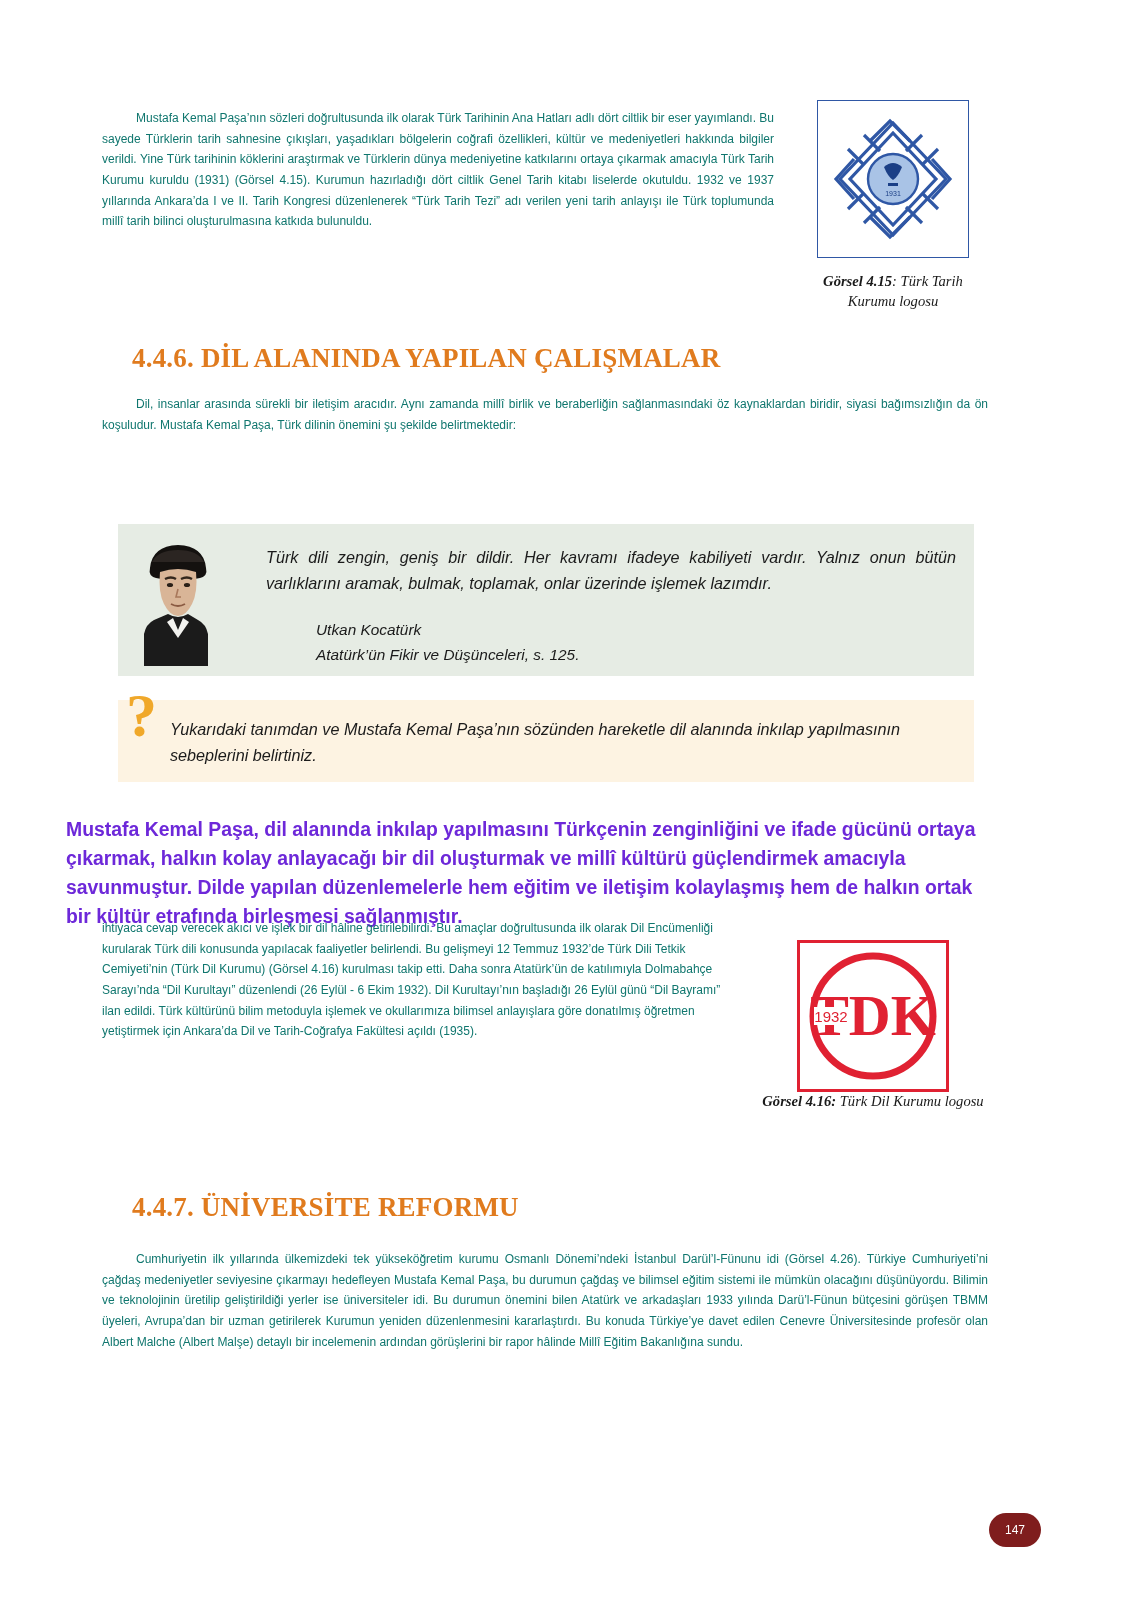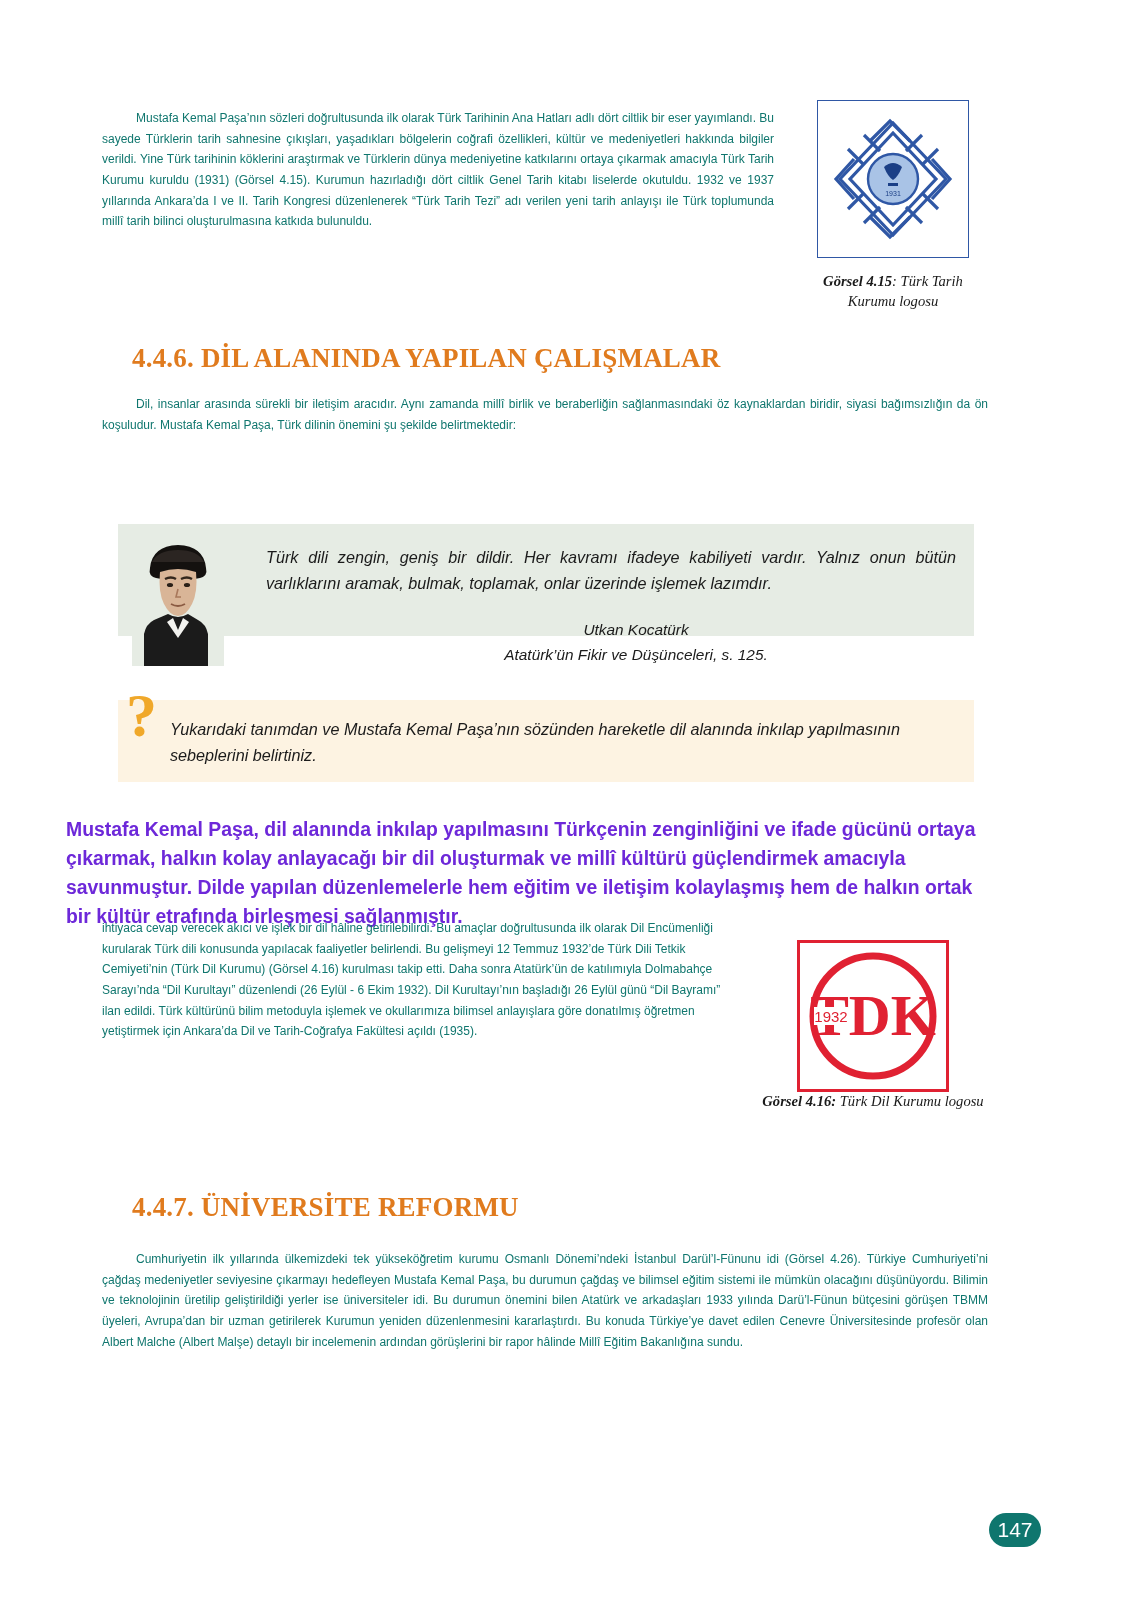--- a/index.html
+++ b/index.html
@@ -74,21 +74,21 @@
     color: #e07b1e;
     letter-spacing: .2px;
   }
 
   
   .quote-box {
     position: absolute;
     left: 118px;
     top: 524px;
     width: 856px;
-    height: 112px;
+    height: 152px;
     background: #e6ece4;
     box-sizing: border-box;
   }
   .quote-portrait {
     position: absolute;
     left: 14px;
     top: 8px;
     width: 92px;
     height: 134px;
   }
@@ -101,21 +101,21 @@
     line-height: 1.62;
     font-style: italic;
     color: #1b1b1b;
     text-align: justify;
   }
   .quote-attrib {
     position: absolute;
     right: 18px;
     top: 94px;
     width: 640px;
-    text-align: center;
+    text-align: left;
     font-size: 15.4px;
     line-height: 1.6;
     font-style: italic;
     color: #1b1b1b;
   }
 
   
   .question-box {
     position: absolute;
     left: 118px;
@@ -200,23 +200,23 @@
   .heading-uni { margin-bottom: 26px; }
 
   
   .page-number {
     position: absolute;
     right: 92px;
     bottom: 68px;
     width: 52px;
     height: 34px;
     border-radius: 17px;
-    background: #0f766e;
+    background: #7f1d1d;
     color: #ffffff;
-    font-size: 21px;
+    font-size: 12px;
     display: flex;
     align-items: center;
     justify-content: center;
   }
 </style>
 </head>
 <body>
 
 <div class="page">
 

